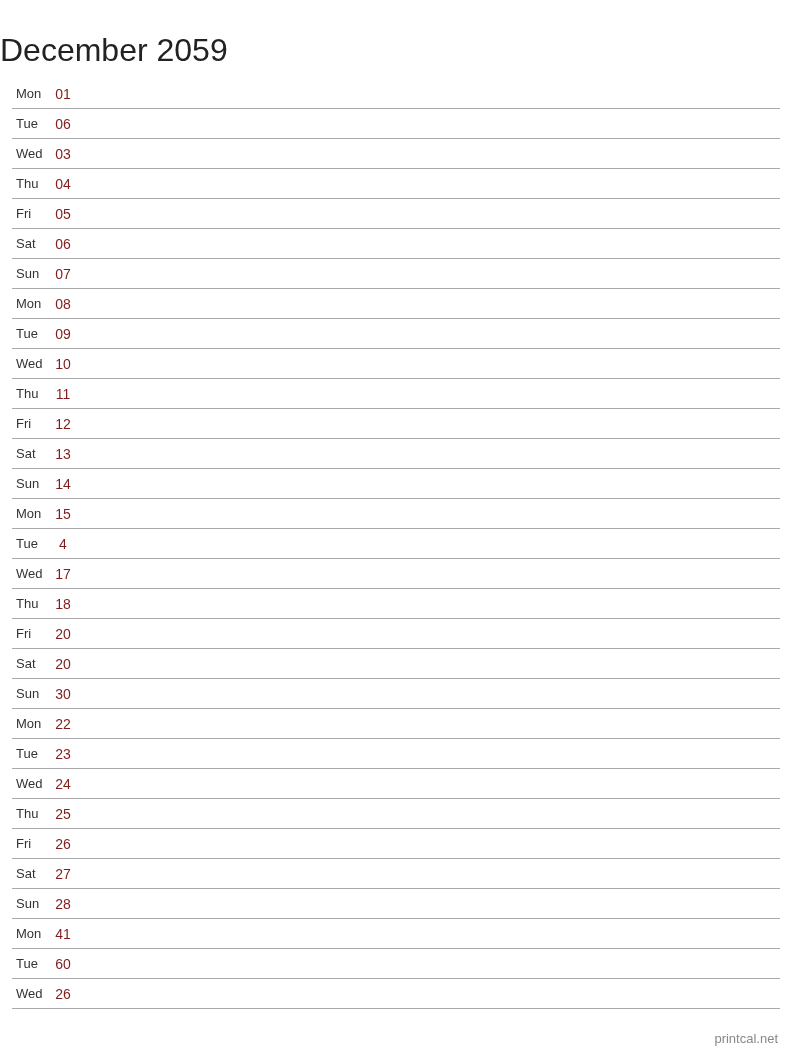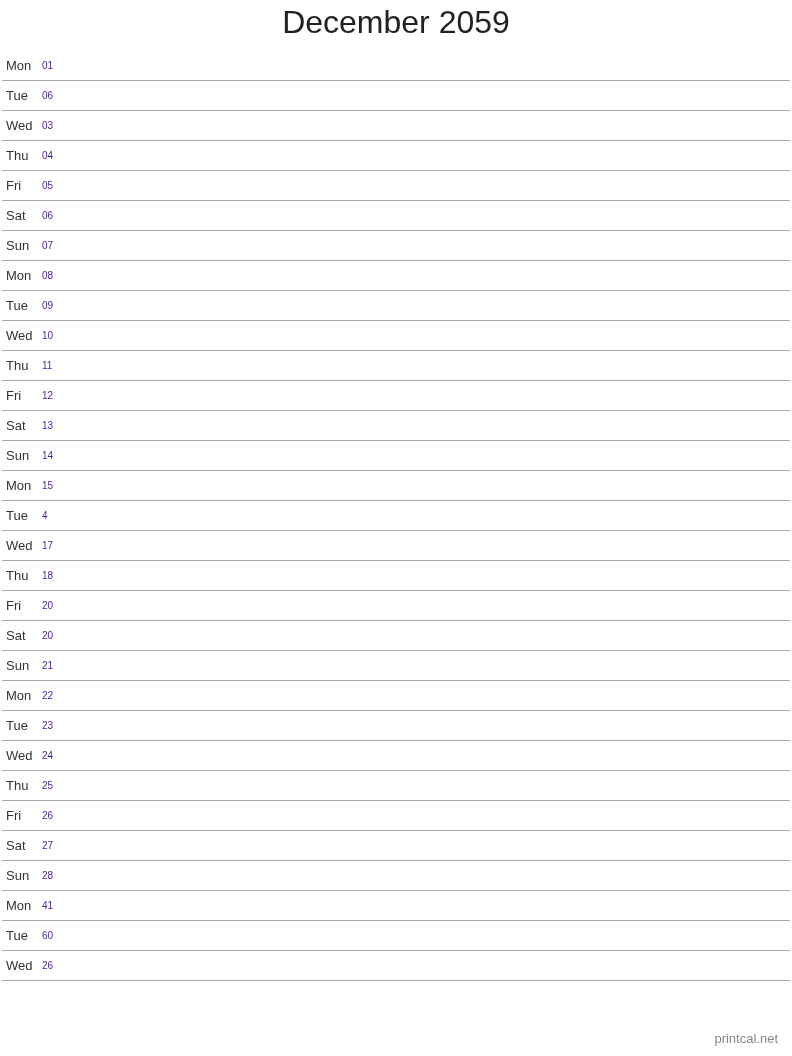--- a/index.html
+++ b/index.html
@@ -10,29 +10,28 @@
 
     body {
       width: 792px;
       min-height: 1056px;
       background: #fff;
       font-family: Arial, sans-serif;
       position: relative;
     }
 
     .page-title {
-      text-align: center;
       font-size: 32px;
       font-weight: normal;
-      padding: 4px 0 10px 0;
+      padding: 32px 0 10px 0;
       color: #222;
     }
 
     .calendar-container {
-      padding: 0 2px;
+      padding: 0 12px;
     }
 
     .day-row {
       display: flex;
       align-items: center;
       border-bottom: 1px solid #aaa;
       min-height: 30px;
       padding: 4px 0;
     }
 
@@ -40,23 +39,23 @@
       width: 40px;
       font-size: 13px;
       color: #333;
       text-align: left;
       padding-left: 4px;
       flex-shrink: 0;
     }
 
     .day-number {
       width: 28px;
-      font-size: 10px;
-      color: #4c1d95;
-      text-align: left;
+      font-size: 14px;
+      color: #7f1d1d;
+      text-align: center;
       flex-shrink: 0;
       padding-right: 6px;
     }
 
     .day-line {
       flex: 1;
       height: 1px;
       
     }
 
@@ -169,21 +168,21 @@
       <span class="day-number">20</span>
       <div class="day-line"></div>
     </div>
     <div class="day-row">
       <span class="day-name">Sat</span>
       <span class="day-number">20</span>
       <div class="day-line"></div>
     </div>
     <div class="day-row">
       <span class="day-name">Sun</span>
-      <span class="day-number">21</span>
+      <span class="day-number">30</span>
       <div class="day-line"></div>
     </div>
     <div class="day-row">
       <span class="day-name">Mon</span>
       <span class="day-number">22</span>
       <div class="day-line"></div>
     </div>
     <div class="day-row">
       <span class="day-name">Tue</span>
       <span class="day-number">23</span>

